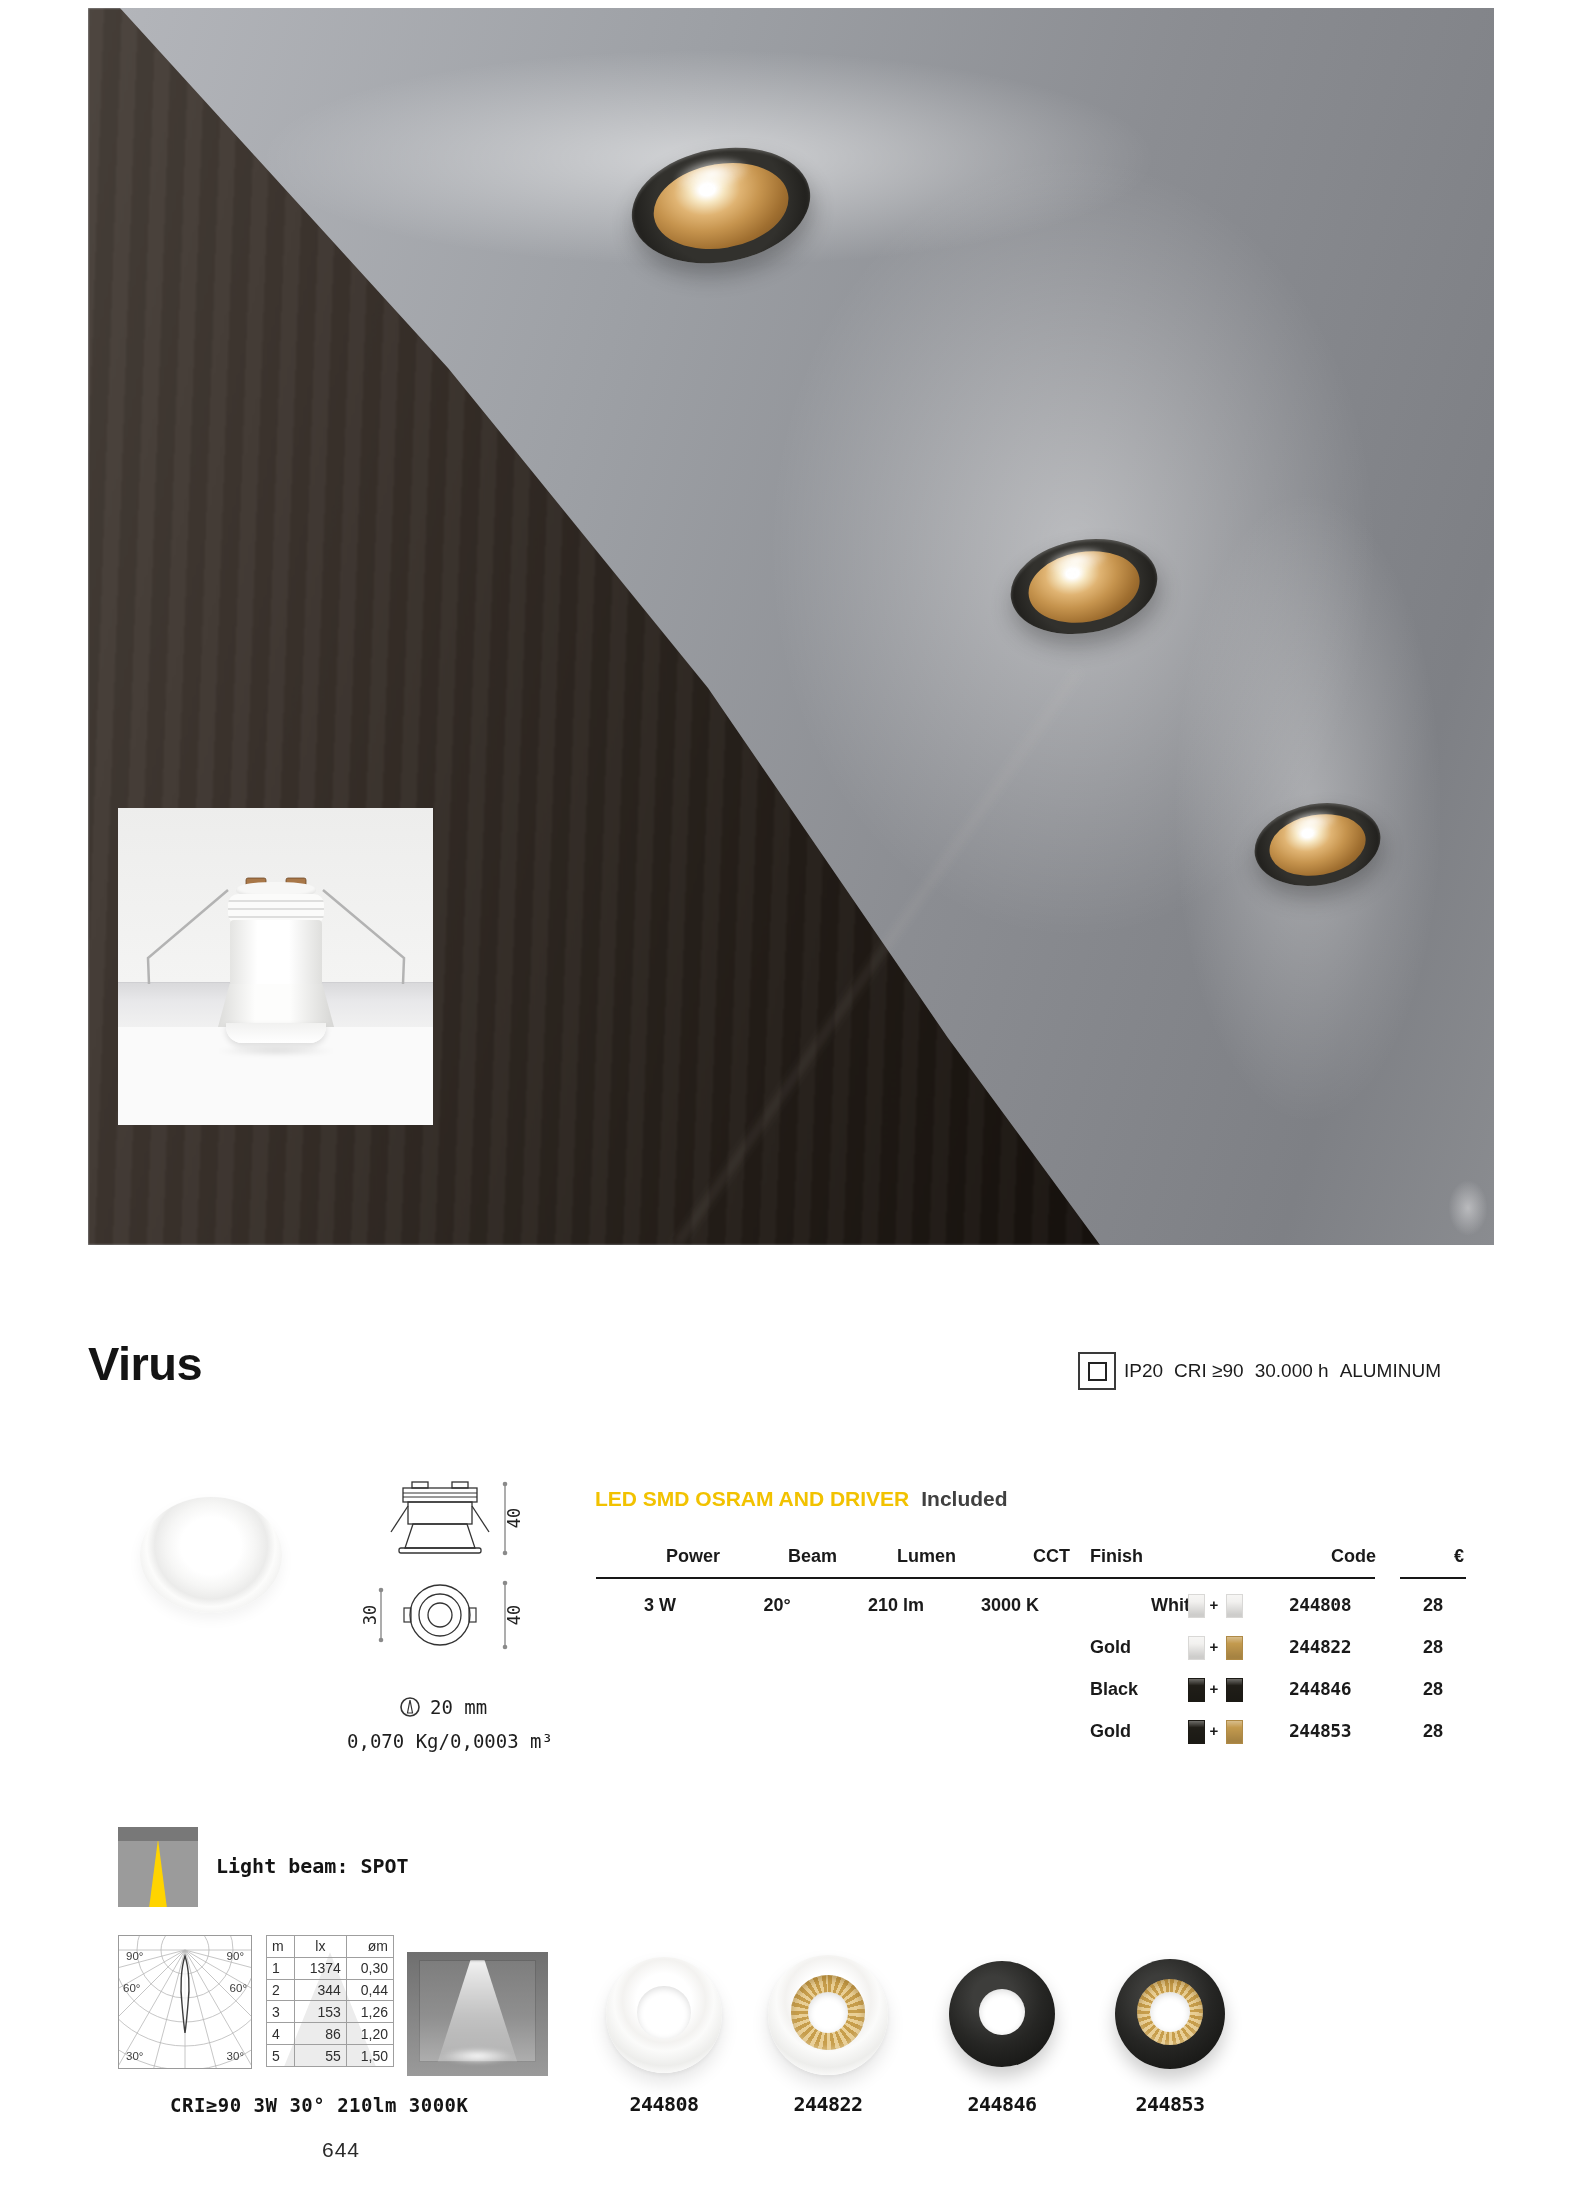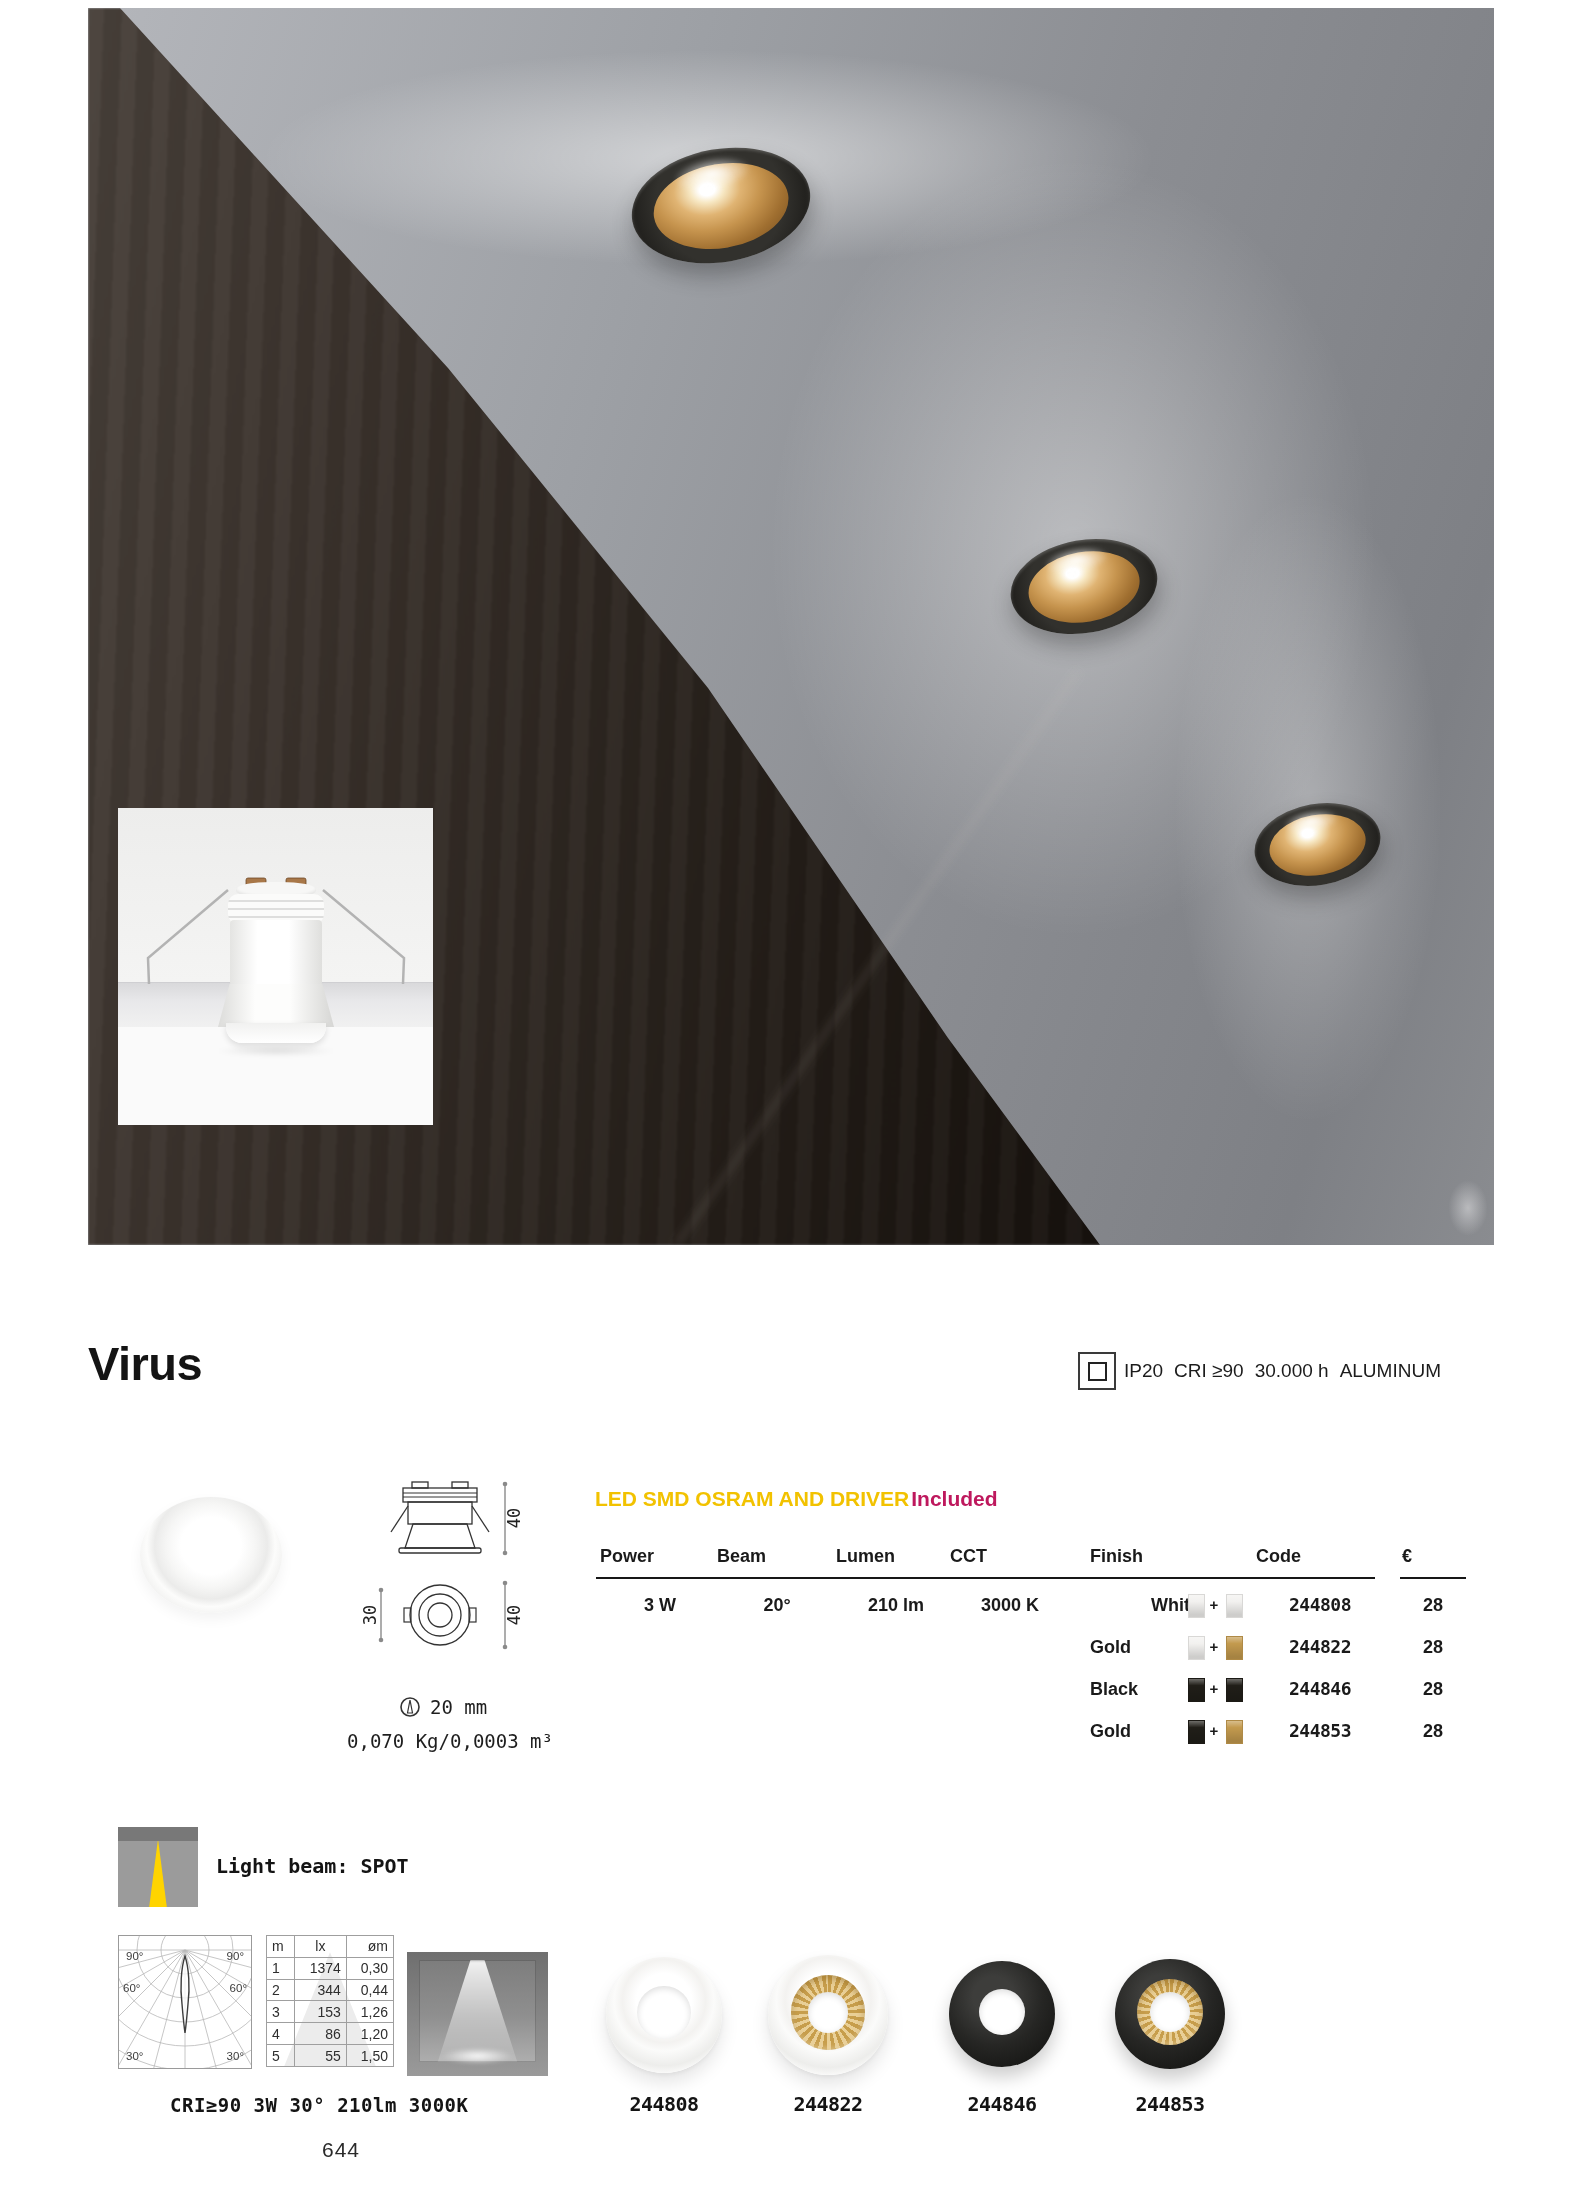--- a/index.html
+++ b/index.html
@@ -63,22 +63,22 @@
         font-family:"DejaVu Sans Mono",monospace;font-size:17px;color:#222}
   .dimlabel>span{transform:rotate(-90deg);display:block}
   #hole-line{left:398px;top:1695px;width:200px;display:flex;align-items:center;gap:8px;
         font-family:"DejaVu Sans Mono",monospace;font-size:19px;color:#1e1e1e}
   #weight-line{left:318px;top:1730px;width:264px;text-align:center;
         font-family:"DejaVu Sans Mono",monospace;font-size:19px;color:#1e1e1e}
 
   
   #led-note{left:595px;top:1487px;font-size:21px;font-weight:600;white-space:nowrap}
   #led-note .hl{color:#f2c200}
-  #led-note .inc{color:#be185d;margin-left:2px}
-  .th{position:absolute;top:1546px;font-size:18px;font-weight:bold;text-align:left}
+  #led-note .inc{color:#404040;margin-left:12px}
+  .th{position:absolute;top:1546px;font-size:18px;font-weight:bold;text-align:right}
   .rule{position:absolute;top:1577px;height:2px;background:#161616}
   .cell{position:absolute;height:30px;line-height:30px;font-size:18px;text-align:center}
   .bold{font-weight:bold}
   .code{font-family:"DejaVu Sans Mono",monospace;font-weight:bold;letter-spacing:-.5px}
   .sw{position:absolute;width:15px;height:22px;border:1px solid rgba(0,0,0,.10)}
   .sw:after{content:"";position:absolute;inset:0;background:linear-gradient(180deg,rgba(255,255,255,.35),rgba(255,255,255,0) 30%,rgba(0,0,0,.15) 88%)}
   .plus{position:absolute;width:14px;text-align:center;font-size:15px;font-weight:bold}
 
   
   #beam-icon{left:118px;top:1827px;width:80px;height:80px;background:#9b9b9b}

